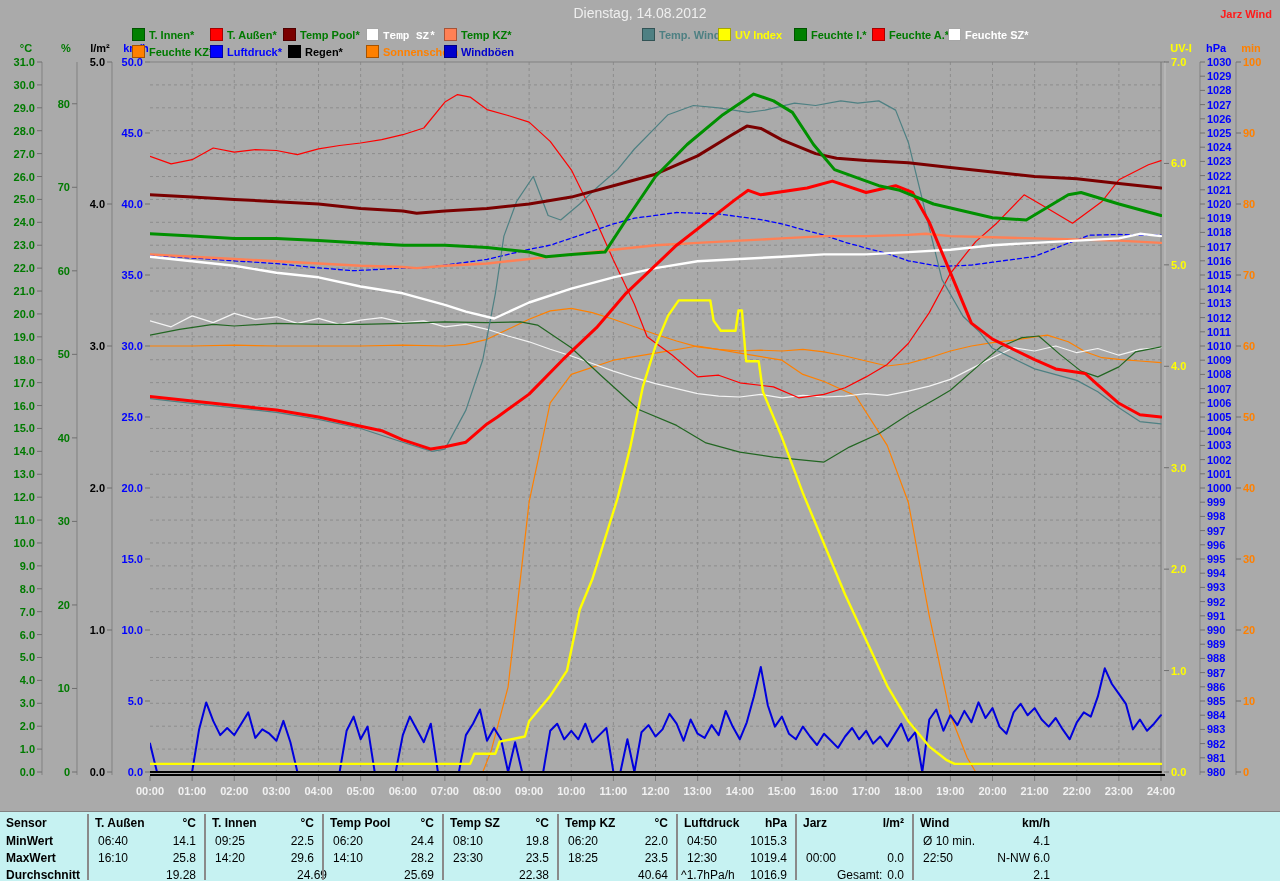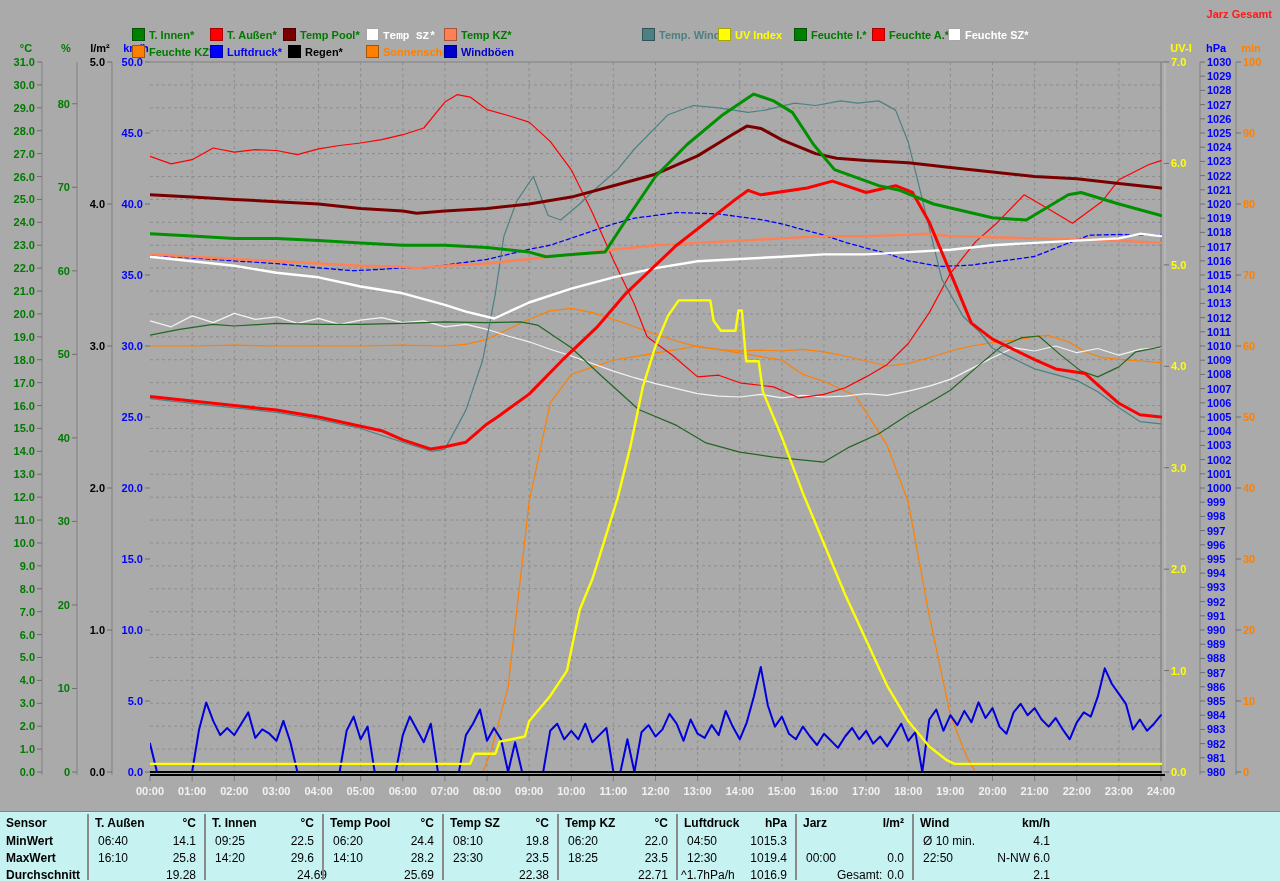--- a/index.html
+++ b/index.html
@@ -414,21 +414,22 @@
         <polyline points="150.0,743.6 157.0,772.0 164.0,772.0 171.1,772.0 178.1,772.0 185.1,772.0 192.1,772.0 199.1,729.4 206.2,702.4 213.2,720.9 220.2,735.1 227.2,728.0 234.3,735.1 241.3,723.7 248.3,712.4 255.3,737.9 262.3,729.4 269.4,733.7 276.4,740.8 283.4,720.9 290.4,742.2 297.4,772.0 304.5,772.0 311.5,772.0 318.5,772.0 325.5,772.0 332.5,772.0 339.6,772.0 346.6,730.8 353.6,716.6 360.6,739.3 367.6,726.6 374.7,772.0 381.7,772.0 388.7,772.0 395.7,772.0 402.8,735.1 409.8,716.6 416.8,729.4 423.8,742.2 430.8,723.7 437.9,772.0 444.9,772.0 451.9,772.0 458.9,772.0 465.9,735.1 473.0,723.7 480.0,709.5 487.0,740.8 494.0,728.0 501.0,739.3 508.1,772.0 515.1,742.2 522.1,772.0 529.1,772.0 536.1,772.0 543.2,772.0 550.2,730.8 557.2,723.7 564.2,739.3 571.3,730.8 578.3,739.3 585.3,723.7 592.3,742.2 599.3,735.1 606.4,728.0 613.4,772.0 620.4,772.0 627.4,739.3 634.4,772.0 641.5,732.2 648.5,725.1 655.5,736.5 662.5,729.4 669.5,713.8 676.6,723.7 683.6,740.8 690.6,719.5 697.6,733.7 704.6,737.9 711.7,725.1 718.7,735.1 725.7,710.9 732.7,726.6 739.8,739.3 746.8,722.3 753.8,696.7 760.8,666.9 767.8,705.3 774.9,726.6 781.9,716.6 788.9,733.7 795.9,739.3 802.9,726.6 810.0,736.5 817.0,745.0 824.0,733.7 831.0,740.8 838.0,747.9 845.1,736.5 852.1,728.0 859.1,739.3 866.1,730.8 873.1,743.6 880.2,736.5 887.2,746.4 894.2,735.1 901.2,723.7 908.3,740.8 915.3,732.2 922.3,772.0 929.3,719.5 936.3,709.5 943.4,730.8 950.4,715.2 957.4,725.1 964.4,710.9 971.4,722.3 978.5,702.4 985.5,718.0 992.5,708.1 999.5,726.6 1006.5,733.7 1013.6,712.4 1020.6,703.8 1027.6,715.2 1034.6,708.1 1041.6,719.5 1048.7,726.6 1055.7,718.0 1062.7,729.4 1069.7,739.3 1076.8,722.3 1083.8,712.4 1090.8,716.6 1097.8,696.7 1104.8,668.3 1111.9,684.0 1118.9,693.9 1125.9,703.8 1132.9,729.4 1139.9,719.5 1147.0,730.8 1154.0,723.7 1161.0,715.2" fill="none" stroke="#0000dd" stroke-width="2" stroke-linejoin="round" stroke-linecap="round"></polyline>
         <polyline points="150.0,772.0 1161.0,772.0" fill="none" stroke="#000000" stroke-width="2" stroke-linejoin="round" stroke-linecap="round"></polyline>
         <polyline points="150.0,763.9 470.1,763.9 474.4,753.7 495.4,753.7 499.6,741.6 524.9,736.5 529.1,721.3 550.2,695.9 567.0,670.6 579.7,609.7 592.3,579.3 605.0,538.7 617.6,498.1 630.2,447.4 642.9,386.6 655.5,346.0 668.1,315.6 678.7,300.4 710.3,300.4 713.6,320.6 720.8,330.8 735.5,330.8 738.5,310.5 741.9,310.5 746.1,361.2 758.7,361.2 762.9,391.6 781.9,437.3 802.9,493.1 824.0,543.8 845.1,594.5 866.1,640.1 887.2,685.8 908.3,721.3 929.3,746.6 946.2,759.8 954.6,763.9 1161.0,763.9" fill="none" stroke="#ffff00" stroke-width="2.4" stroke-linejoin="round" stroke-linecap="round"></polyline>
         <polyline points="150.0,254.4 192.1,256.7 234.3,259.0 276.4,261.3 318.5,263.5 360.6,265.8 402.8,267.0 416.7,268.1 444.9,265.8 487.0,263.5 529.1,259.0 571.3,254.4 613.4,249.8 655.5,245.2 697.6,242.9 739.8,240.6 781.9,238.4 824.0,236.1 866.1,236.1 908.3,234.9 925.9,233.8 950.4,236.1 992.5,237.2 1034.6,238.4 1076.8,239.5 1118.9,240.6 1161.0,242.9" fill="none" stroke="#ff8055" stroke-width="2.4" stroke-linejoin="round" stroke-linecap="round"></polyline>
         <polyline points="150.0,256.7 192.1,261.3 234.3,265.8 276.4,272.7 318.5,277.3 360.6,286.5 402.8,293.3 444.9,304.8 465.9,311.6 494.2,318.5 529.1,302.5 571.3,288.7 613.4,277.3 655.5,268.1 697.6,261.3 739.8,259.0 781.9,256.7 824.0,254.4 866.1,254.4 908.3,252.1 950.4,249.8 992.5,245.2 1034.6,242.9 1076.8,240.6 1118.9,238.4 1139.9,233.8 1161.0,236.1" fill="none" stroke="#ffffff" stroke-width="2.4" stroke-linejoin="round" stroke-linecap="round"></polyline>
         <polyline points="150.0,194.8 192.1,197.1 234.3,199.4 276.4,201.7 318.5,204.0 360.6,208.6 402.8,210.9 416.7,213.2 444.9,210.9 487.0,208.6 529.1,204.0 571.3,197.1 613.4,185.7 655.5,174.2 697.6,155.9 731.3,135.3 746.9,126.1 760.8,128.4 781.9,139.9 815.6,153.6 836.6,158.2 866.1,160.5 908.3,162.8 950.4,167.4 992.5,171.9 1034.6,176.5 1076.8,178.8 1118.9,183.4 1161.0,188.0" fill="none" stroke="#7a0000" stroke-width="3" stroke-linejoin="round" stroke-linecap="round"></polyline>
         <polyline points="150.0,396.4 171.1,398.7 192.1,401.0 234.3,405.5 276.4,410.1 318.5,417.0 360.6,426.2 381.7,430.7 402.8,439.9 431.0,449.1 444.9,446.8 465.9,442.2 487.0,423.9 497.5,417.0 529.1,394.1 562.8,359.7 596.5,327.7 626.0,293.3 676.6,245.2 735.5,199.4 748.2,190.3 760.8,194.8 807.1,188.0 832.4,181.1 866.1,192.5 895.6,185.7 912.5,192.5 929.3,222.3 950.4,272.7 971.4,323.1 992.5,339.1 1034.6,359.7 1055.7,368.9 1085.2,373.5 1097.8,384.9 1118.9,403.3 1139.9,414.7 1161.0,417.0" fill="none" stroke="#ff0000" stroke-width="3" stroke-linejoin="round" stroke-linecap="round"></polyline>
         <polyline points="150.0,233.8 192.1,236.1 234.3,238.4 276.4,238.4 318.5,240.6 360.6,242.9 402.8,245.2 444.9,245.2 487.0,247.5 529.1,252.1 546.0,256.7 571.3,254.4 605.0,252.1 626.0,220.0 655.5,176.5 687.1,144.5 722.9,114.7 753.7,94.1 773.5,100.9 792.4,112.4 813.5,144.5 834.5,169.6 878.8,185.7 899.8,190.3 933.5,204.0 992.5,217.7 1026.2,220.0 1068.3,194.8 1081.0,192.5 1118.9,204.0 1161.0,215.5" fill="none" stroke="#009000" stroke-width="3" stroke-linejoin="round" stroke-linecap="round"></polyline>
       </g>
     </svg>
-  <div id="watermark">Jarz Gesamt</div>
+  <div id="title-bar">Dienstag, 14.08.2012</div>
+  <div id="watermark">Jarz Wind</div>
   <div id="legend">
       <div class="legend-item" style="left: 132px; top: 28px;"><span class="swatch" style="background: rgb(0, 128, 0);"></span><span style="color: rgb(0, 122, 0); margin-top: 44px;">T. Innen*</span></div>
       <div class="legend-item" style="left: 210px; top: 28px;"><span class="swatch" style="background: rgb(255, 0, 0);"></span><span style="color: rgb(0, 122, 0);">T. Außen*</span></div>
       <div class="legend-item" style="left: 283px; top: 28px;"><span class="swatch" style="background: rgb(122, 0, 0);"></span><span style="color: rgb(0, 122, 0);">Temp Pool*</span></div>
       <div class="legend-item" style="left: 366px; top: 28px;"><span class="swatch" style="background: rgb(255, 255, 255);"></span><span style="color: rgb(255, 255, 255); font-family: Liberation Mono, monospace;">Temp SZ*</span></div>
       <div class="legend-item" style="left: 444px; top: 28px;"><span class="swatch" style="background: rgb(255, 128, 85);"></span><span style="color: rgb(0, 122, 0);">Temp KZ*</span></div>
       <div class="legend-item" style="left: 642px; top: 28px;"><span class="swatch" style="background: rgb(78, 128, 131);"></span><span style="color: rgb(78, 128, 131);">Temp. Wind*</span></div>
       <div class="legend-item" style="left: 718px; top: 28px;"><span class="swatch" style="background: rgb(255, 255, 0);"></span><span style="color: rgb(255, 255, 0);">UV Index</span></div>
       <div class="legend-item" style="left: 794px; top: 28px;"><span class="swatch" style="background: rgb(0, 128, 0);"></span><span style="color: rgb(0, 122, 0);">Feuchte I.*</span></div>
       <div class="legend-item" style="left: 872px; top: 28px;"><span class="swatch" style="background: rgb(255, 0, 0);"></span><span style="color: rgb(0, 122, 0);">Feuchte A.*</span></div>
@@ -476,21 +477,21 @@
       <div class="tcell tright" style="left: 443px; top: 39px; width: 106px;">23.5</div>
       <div class="tcell " style="left: 447px; top: 56px;"></div>
       <div class="tcell tright" style="left: 443px; top: 56px; width: 106px;">22.38</div>
       <div class="tcell tbold" style="left: 565px; top: 4px;">Temp KZ</div>
       <div class="tcell tbold tright" style="left: 558px; top: 4px; width: 110px;">°C</div>
       <div class="tcell " style="left: 568px; top: 22px;">06:20</div>
       <div class="tcell tright" style="left: 558px; top: 22px; width: 110px;">22.0</div>
       <div class="tcell " style="left: 568px; top: 39px;">18:25</div>
       <div class="tcell tright" style="left: 558px; top: 39px; width: 110px;">23.5</div>
       <div class="tcell " style="left: 562px; top: 56px;"></div>
-      <div class="tcell tright" style="left: 558px; top: 56px; width: 110px;">22.71</div>
+      <div class="tcell tright" style="left: 558px; top: 56px; width: 110px;">40.64</div>
       <div class="tcell tbold" style="left: 684px; top: 4px;">Luftdruck</div>
       <div class="tcell tbold tright" style="left: 677px; top: 4px; width: 110px;">hPa</div>
       <div class="tcell " style="left: 687px; top: 22px;">04:50</div>
       <div class="tcell tright" style="left: 677px; top: 22px; width: 110px;">1015.3</div>
       <div class="tcell " style="left: 687px; top: 39px;">12:30</div>
       <div class="tcell tright" style="left: 677px; top: 39px; width: 110px;">1019.4</div>
       <div class="tcell " style="left: 681px; top: 56px;">^1.7hPa/h</div>
       <div class="tcell tright" style="left: 677px; top: 56px; width: 110px;">1016.9</div>
       <div class="tcell tbold" style="left: 803px; top: 4px;">Jarz</div>
       <div class="tcell tbold tright" style="left: 796px; top: 4px; width: 108px;">l/m²</div>

